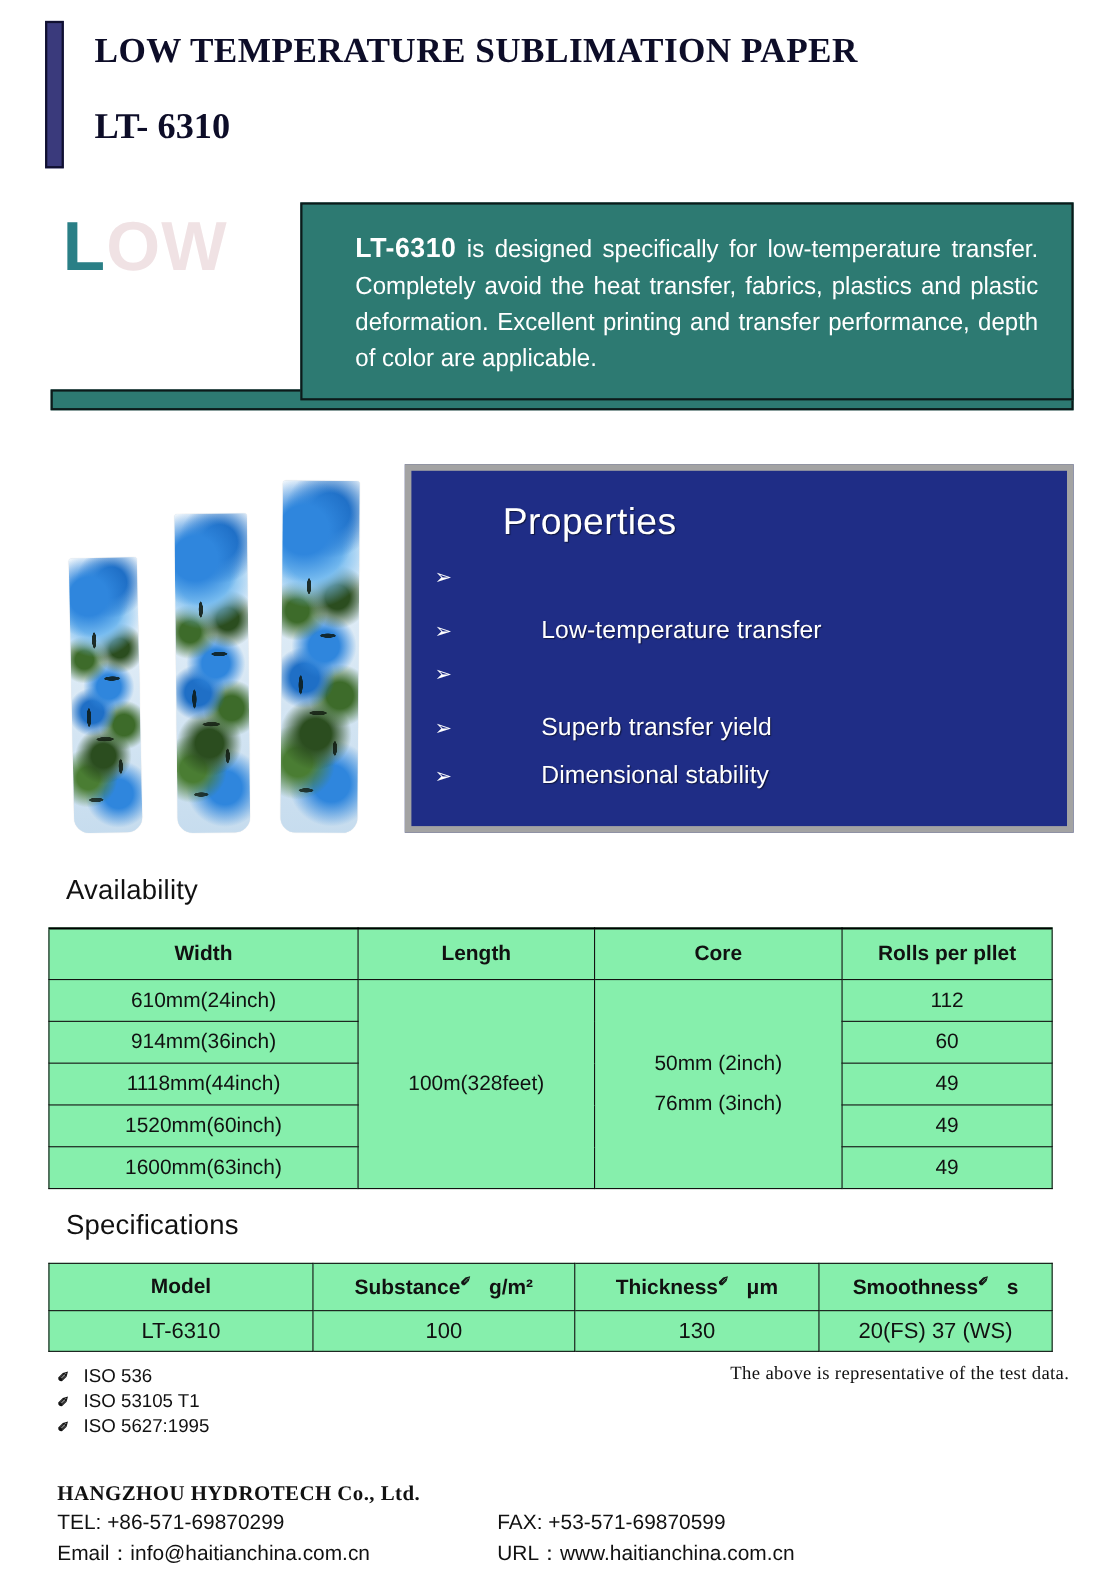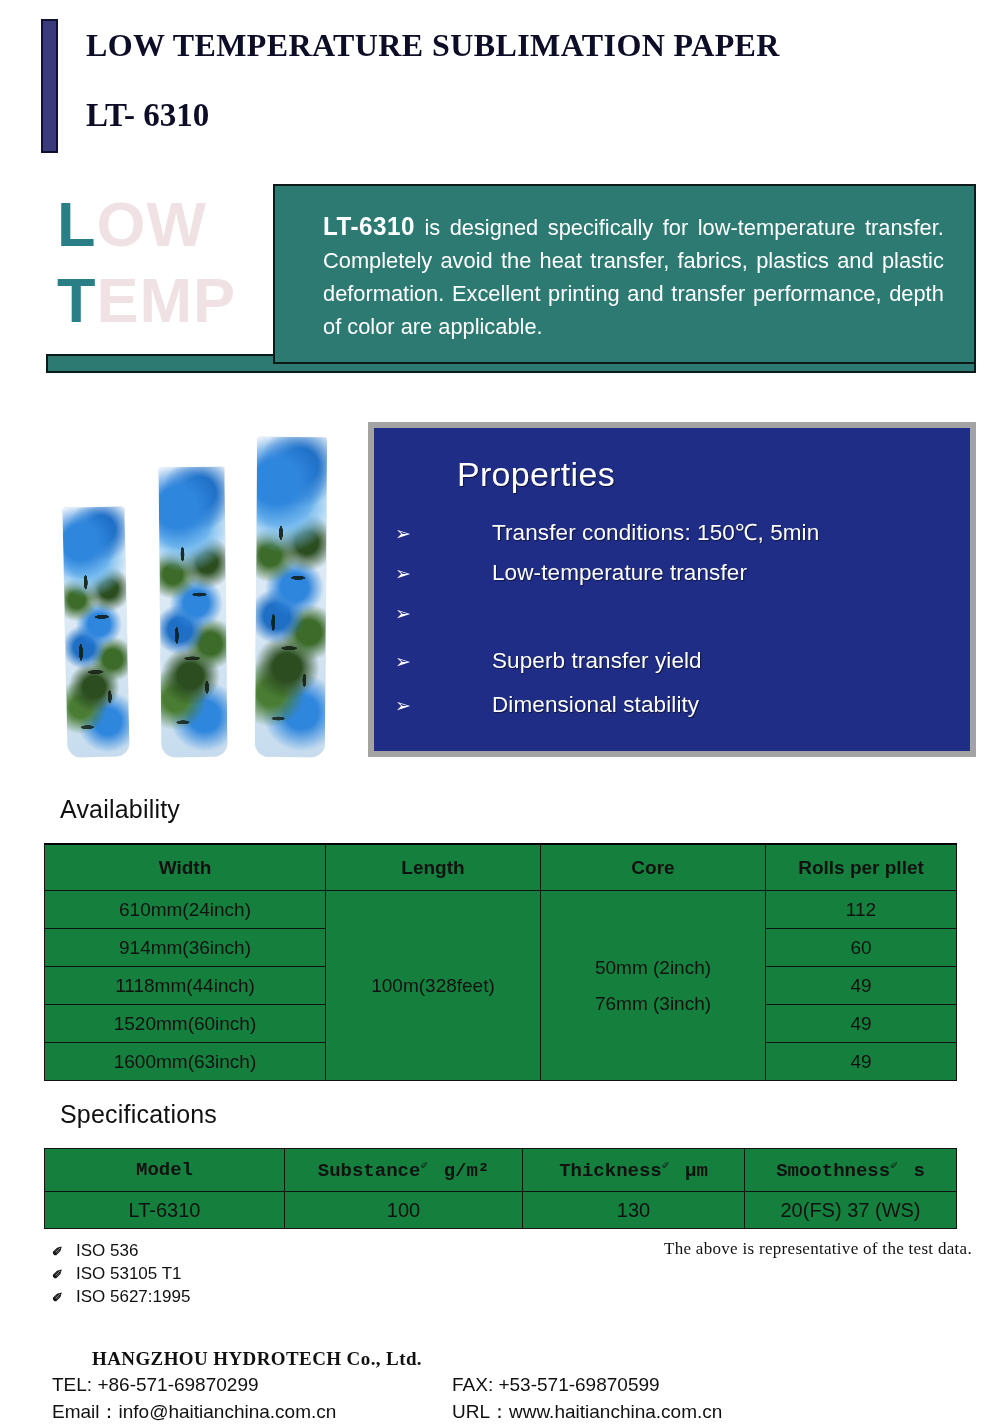--- a/index.html
+++ b/index.html
@@ -216,21 +216,21 @@
     letter-spacing: 0.2px;
   }
   #availability-heading { top: 795px; }
   #specifications-heading { top: 1100px; }
 
   
   table.sheet {
     position: absolute;
     border-collapse: collapse;
     table-layout: fixed;
-    background: #15803d;
+    background: #86efac;
   }
   table.sheet td, table.sheet th {
     border: 1.5px solid #121212;
     font-weight: normal;
     font-size: 19px;
     color: #111111;
     text-align: center;
     vertical-align: middle;
     padding: 0;
   }
@@ -247,21 +247,21 @@
   }
   #availability-table th { height: 45px; }
   #availability-table td { height: 37px; }
   #availability-table .width-cell { font-size: 19px; }
 
   #specifications-table {
     left: 44px;
     top: 1148px;
     width: 912px;
   }
-  #specifications-table th { height: 42px; font-family: Liberation Mono, monospace; }
+  #specifications-table th { height: 42px; }
   #specifications-table td { height: 36px; font-size: 20px; }
   .sup-mark {
     font-size: 12px;
     vertical-align: super;
     font-weight: bold;
     letter-spacing: 0;
   }
   .unit-gap { display: inline-block; width: 16px; }
 
   
@@ -299,21 +299,20 @@
     left: 52px;
     top: 1348px;
     width: 900px;
   }
   #company-name {
     font-family: "Liberation Serif", serif;
     font-weight: bold;
     font-size: 19px;
     letter-spacing: 0.4px;
     margin-bottom: 4px;
-    margin-left: 40px;
   }
   .contact-row {
     display: flex;
     height: 25px;
     font-size: 19px;
     align-items: baseline;
   }
   .contact-col-left { width: 400px; flex: none; }
   .contact-col-right { flex: 1; }
 </style>
@@ -321,23 +320,20 @@
 <body>
 
 <div id="header-bar"></div>
 <div id="page-title">LOW TEMPERATURE SUBLIMATION PAPER</div>
 <div id="model-title">LT- 6310</div>
 
 <div id="watermark">
   <div class="wm-line">
     <span class="wm-accent">L</span><span class="wm-pale">OW</span>
   </div>
-  <div class="wm-line">
-    <span class="wm-accent">T</span><span class="wm-pale">EMP</span>
-  </div>
 </div>
 
 <div id="desc-foot"></div>
 <div id="desc-block">
   <div id="desc-text">
     <span class="model-strong">LT-6310</span><span> is designed specifically for low-temperature transfer. Completely avoid the heat transfer, fabrics, plastics and plastic deformation. Excellent printing and transfer performance, depth of color are applicable.</span>
   </div>
 </div>
 
 <div id="product-images">
@@ -353,21 +349,20 @@
     <div class="strip-art"></div>
     <div class="strip-vines"></div>
   </div>
 </div>
 
 <div id="properties-panel">
   <div id="properties-heading">Properties</div>
   <div id="properties-list">
     <div class="prop-item">
       <span class="prop-arrow">➢</span>
-      <span class="prop-label">Transfer conditions: 150℃, 5min</span>
     </div>
     <div class="prop-item">
       <span class="prop-arrow">➢</span>
       <span class="prop-label">Low-temperature transfer</span>
     </div>
     <div class="prop-item">
       <span class="prop-arrow">➢</span>
     </div>
     <div class="prop-item">
       <span class="prop-arrow">➢</span>

